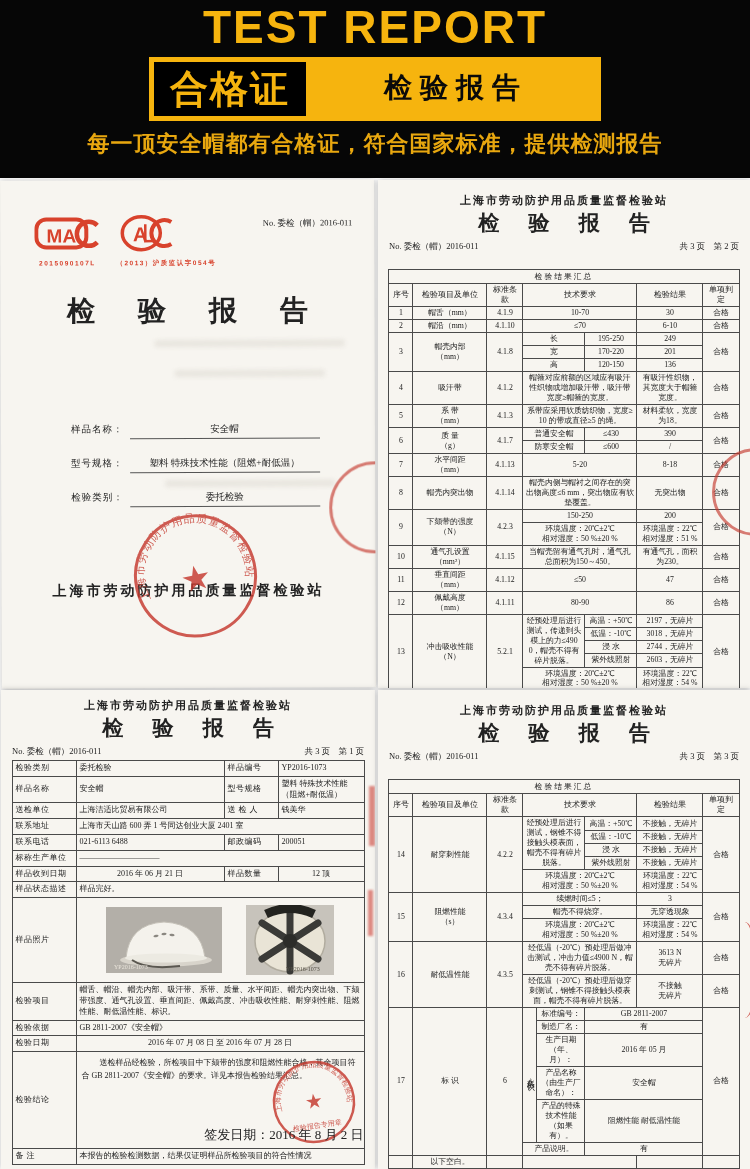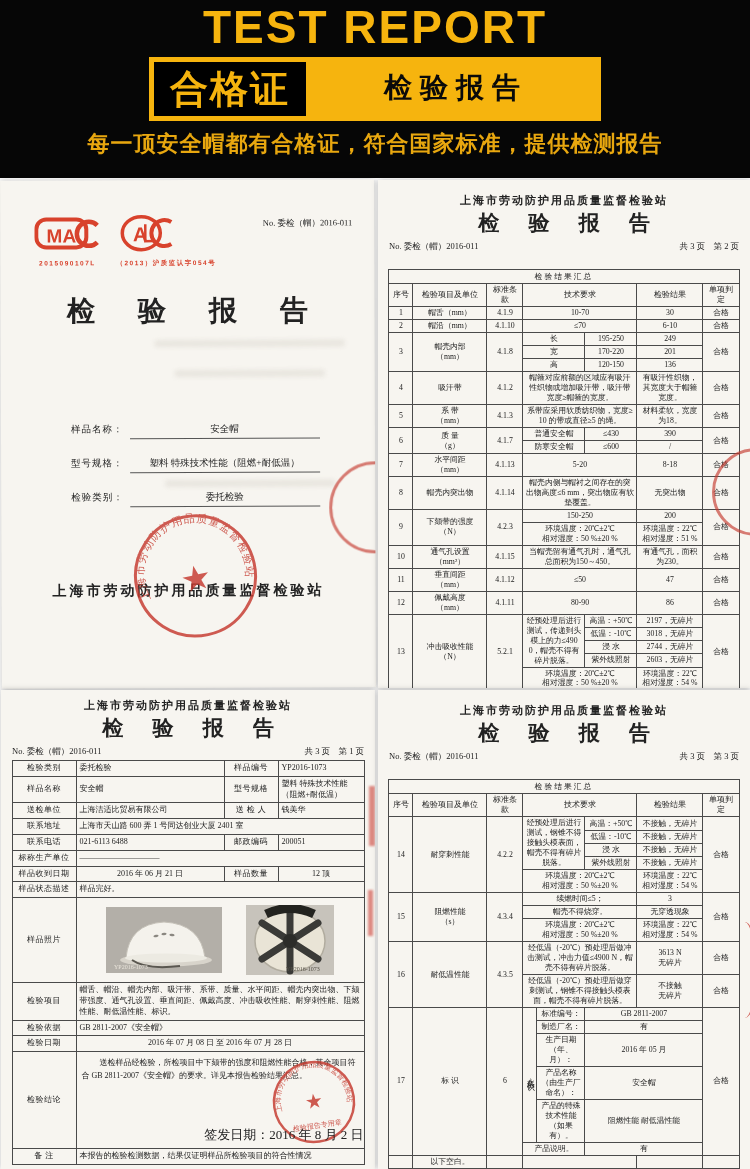--- a/index.html
+++ b/index.html
@@ -26,21 +26,21 @@
 .rt td{border:1px solid #4a4a4a;font-size:7.8px;line-height:1.28;padding:1px 2px;vertical-align:middle;word-break:break-all}
 .c{text-align:center}.l{text-align:center}
 .pre{white-space:pre-line}
 .sumt{font-size:8.5px;letter-spacing:2px;height:14px}
 .thr td{height:15px;font-size:8px}
 .vert{writing-mode:vertical-rl;letter-spacing:2px;text-align:center;padding:0}
 .h10 td{height:11px}
 
 table.it{border-collapse:collapse;margin:0 auto;table-layout:fixed;width:352px}
 .it td{border:1px solid #4a4a4a;font-size:8px;line-height:1.35;padding:2px 3px;vertical-align:middle;word-break:break-all}
-.lab{text-align:center;letter-spacing:.5px}
+.lab{letter-spacing:.5px}
 
 .p1-no{position:absolute;top:38px;right:22px;font-size:8.5px}
 .logos{position:absolute;top:34px;left:34px;display:flex;gap:16px;align-items:flex-start}
 .lnum{color:#d8422c;font-size:6.5px;letter-spacing:1.5px;text-align:center;margin-top:1px;font-weight:700;font-family:"Liberation Sans",sans-serif}
 .p1-title{position:absolute;top:112px;left:0;right:0;text-align:center;font-size:28px;font-weight:700;letter-spacing:18px;text-indent:18px}
 .p1-fields{position:absolute;top:238px;left:70px;right:36px}
 .frow{margin-bottom:13px;white-space:nowrap}
 .flabel{font-size:9.5px;letter-spacing:1px}
 .fvalue{display:inline-block;width:190px;margin-left:6px;text-align:center;border-bottom:1px solid #555;font-size:9.5px;padding-bottom:2px}
 .p1-org{position:absolute;top:402px;left:0;right:0;text-align:center;font-weight:700;font-size:14px;letter-spacing:3px}

